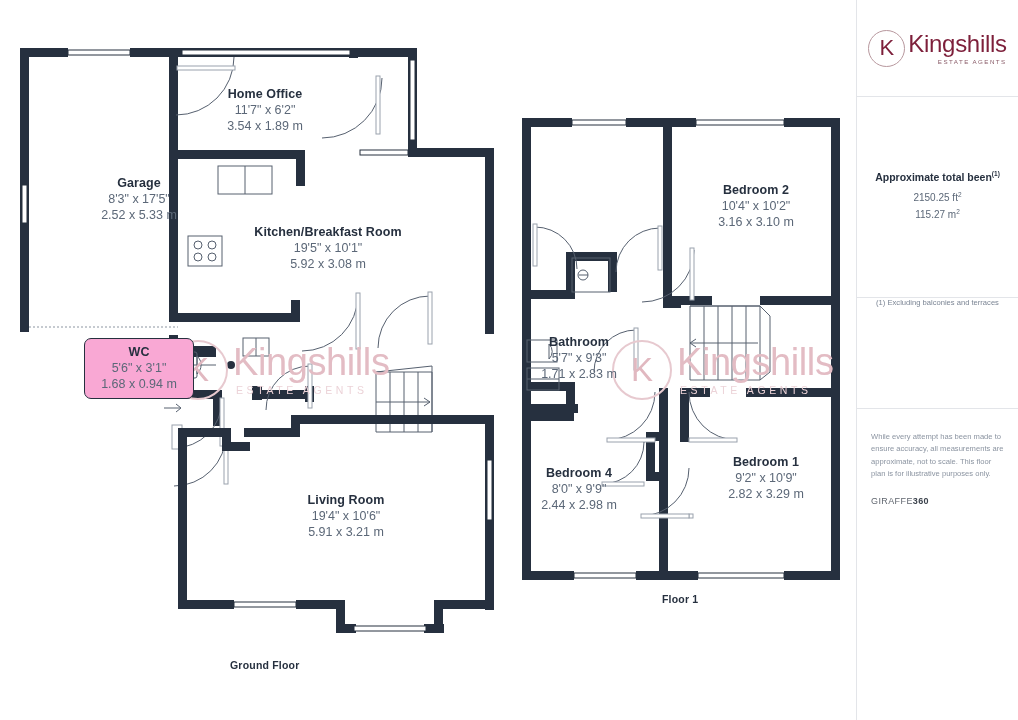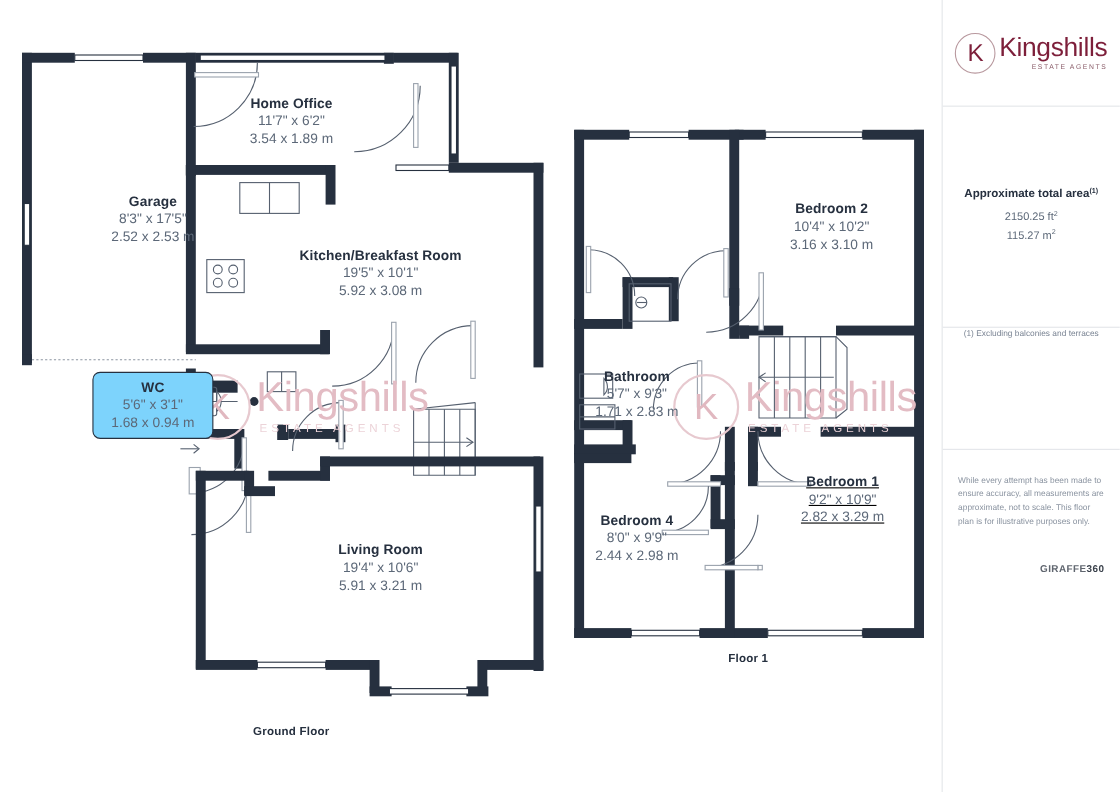--- a/index.html
+++ b/index.html
@@ -43,21 +43,21 @@
     font-size: 12.5px;
     font-weight: bold;
     color: #26303f;
     letter-spacing: .1px;
   }
   .room-label .rdim {
     font-size: 12.5px;
     color: #5c6878;
   }
   .room-label.boxed {
-    background: #7dd3fc;
+    background: #f9a8d4;
     border: 1.3px solid #26303f;
     border-radius: 7px;
     padding: 5px 10px 6px;
   }
 
   .floor-caption {
     position: absolute;
     font-size: 10.5px;
     font-weight: bold;
     color: #26303f;
@@ -180,26 +180,25 @@
     box-sizing: border-box;
   }
   .disclaimer {
     font-size: 7.6px;
     line-height: 1.62;
     color: #8b94a1;
     text-align: left;
   }
   .disclaimer + .disclaimer { margin-top: 18px; }
   #giraffe {
-    text-align: right;
+    text-align: left;
     font-size: 9px;
     color: #60666f;
     letter-spacing: .4px;
-    margin-top: 32px;
-    font-weight: bold;
+    margin-top: 16px;
   }
   #giraffe b { color: #3b424c; }
 </style>
 </head>
 <body>
 
 <div id="page">
 
   <div id="plan-area">
 
@@ -430,30 +429,30 @@
       <div class="wm-ring">K</div>
       <div class="wm-text">
         <div class="wm-name">Kingshills</div>
         <div class="wm-sub">ESTATE AGENTS</div>
       </div>
     </div>
 
     <div class="room-label" style="left:20px; top:175px; width:150px;margin-left:44px;">
       <div class="rname">Garage</div>
       <div class="rdim">8'3" x 17'5"</div>
-      <div class="rdim">2.52 x 2.53 m</div>
+      <div class="rdim">2.52 x 5.33 m</div>
     </div>
 
     <div class="room-label" style="left:185px; top:86px; width:160px;">
       <div class="rname">Home Office</div>
       <div class="rdim">11'7" x 6'2"</div>
       <div class="rdim">3.54 x 1.89 m</div>
     </div>
 
-    <div class="room-label" style="left:256px; top:224px; width:180px;">
+    <div class="room-label" style="left:238px; top:224px; width:180px;">
       <div class="rname">Kitchen/Breakfast Room</div>
       <div class="rdim">19'5" x 10'1"</div>
       <div class="rdim">5.92 x 3.08 m</div>
     </div>
 
     <div class="room-label boxed" style="left:84px; top:338px; width:88px;">
       <div class="rname">WC</div>
       <div class="rdim">5'6" x 3'1"</div>
       <div class="rdim">1.68 x 0.94 m</div>
     </div>
@@ -476,21 +475,21 @@
       <div class="rdim">5'7" x 9'3"</div>
       <div class="rdim">1.71 x 2.83 m</div>
     </div>
 
     <div class="room-label" style="left:513px; top:465px; width:132px;">
       <div class="rname">Bedroom 4</div>
       <div class="rdim">8'0" x 9'9"</div>
       <div class="rdim">2.44 x 2.98 m</div>
     </div>
 
-    <div class="room-label" style="left:696px; top:430px; width:140px;text-decoration:underline;">
+    <div class="room-label" style="left:696px; top:454px; width:140px;">
       <div class="rname">Bedroom 1</div>
       <div class="rdim">9'2" x 10'9"</div>
       <div class="rdim">2.82 x 3.29 m</div>
     </div>
 
     <div class="floor-caption" style="left:230px; top:659px;text-align:center;">Ground Floor</div>
     <div class="floor-caption" style="left:662px; top:593px;">Floor 1</div>
   </div>
 
   <div id="side-panel">
@@ -500,21 +499,21 @@
       <div class="brand-text">
         <div class="brand-name">Kingshills</div>
         <div class="brand-sub">ESTATE AGENTS</div>
       </div>
     </div>
 
     <div class="panel-sep"></div>
 
     <div id="area-block">
       <div class="area-title">
-        <span>Approximate total area</span><sup>(1)</sup>
+        <span>Approximate total been</span><sup>(1)</sup>
       </div>
       <div class="area-val">
         <span>2150.25 ft</span><sup>2</sup>
       </div>
       <div class="area-val">
         <span>115.27 m</span><sup>2</sup>
       </div>
     </div>
 
     <div class="panel-sep"></div>

